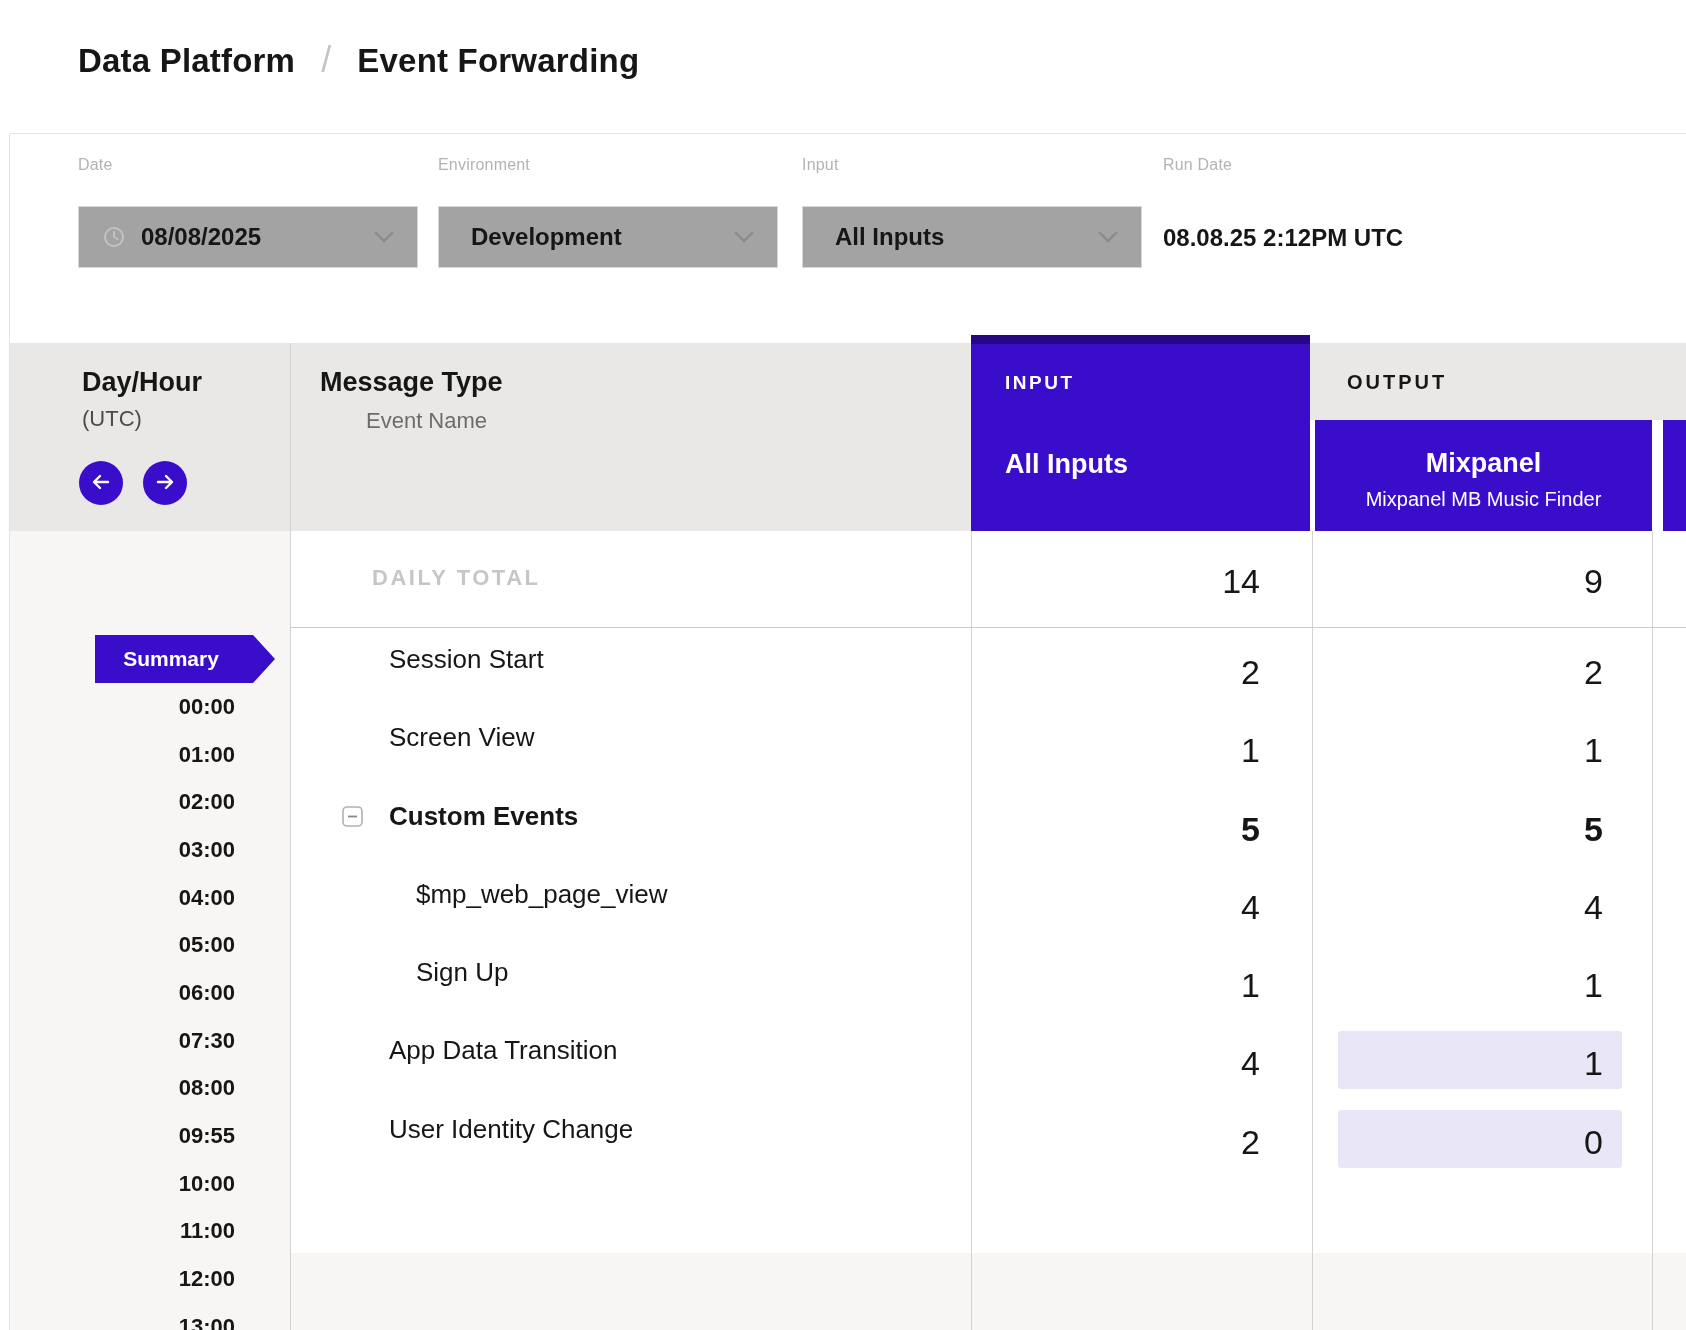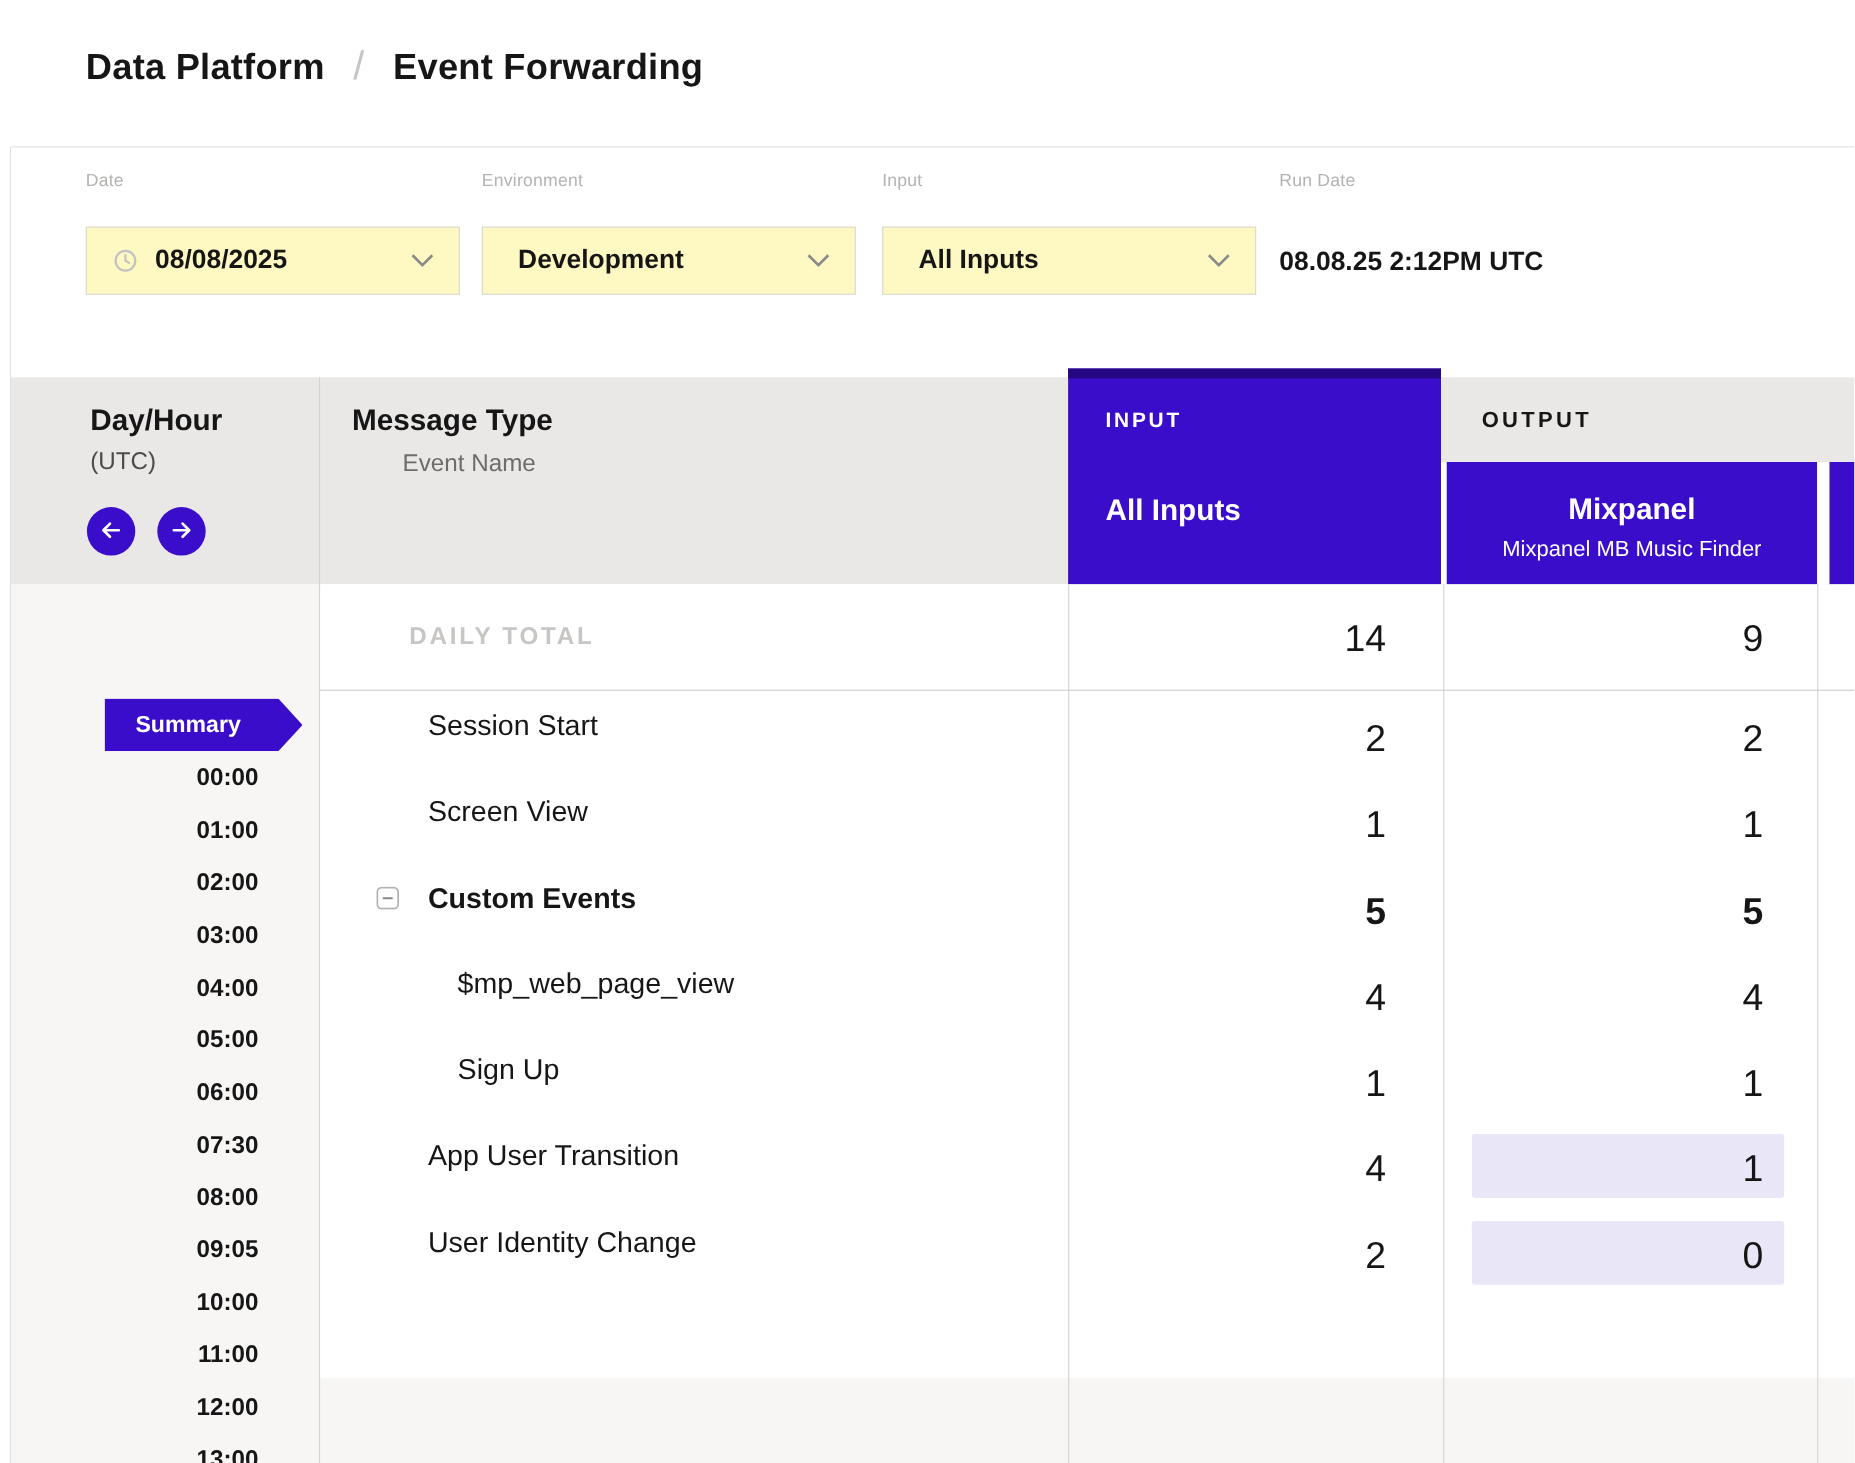--- a/index.html
+++ b/index.html
@@ -21,21 +21,21 @@
   
   #left-rule{left:9px;top:134px;width:1px;height:1196px;background:var(--faint);}
   #header-border{left:10px;top:133px;right:0;height:1px;background:var(--faint);}
 
   
   #breadcrumb{left:78px;top:40px;display:flex;align-items:center;font-size:33px;font-weight:600;letter-spacing:.2px;}
   #breadcrumb .slash{color:#C7C5C3;font-weight:300;margin:0 26px;font-size:36px;transform:translateY(-1px);}
 
   
   .filter-label{top:156px;font-size:16px;color:#B5B3B1;letter-spacing:.2px;}
-  .filter-box{top:206px;height:62px;width:340px;background:#fef9c3;border:1px solid #D9D7D5;
+  .filter-box{top:206px;height:62px;width:340px;background:#a3a3a3;border:1px solid #D9D7D5;
               display:flex;align-items:center;font-size:24px;font-weight:700;}
   .filter-box .chev{margin-left:auto;margin-right:22px;display:flex;}
   #f-date-label{left:78px;} #f-env-label{left:438px;} #f-input-label{left:802px;} #f-run-label{left:1163px;}
   #f-date-box{left:78px;} #f-env-box{left:438px;padding-left:32px;} #f-input-box{left:802px;padding-left:32px;}
   #f-date-box .clock{margin:0 16px 0 24px;display:flex;}
   #run-date-value{left:1163px;top:224px;font-size:24px;font-weight:700;}
 
   
   #band{left:10px;top:343px;right:0;height:188px;background:var(--band);}
   #dayhour-title{left:82px;top:367px;font-size:27px;font-weight:700;}
@@ -215,39 +215,39 @@
       </div>
       <div class="abs row-label bold" style="left: 389px; top: 801px;">Custom Events</div>
       <div class="abs cell bold" style="left: 990px; top: 810px;">5</div>
       <div class="abs cell bold" style="left: 1333px; top: 810px;">5</div>
       <div class="abs row-label" style="left: 416px; top: 879px;">$mp_web_page_view</div>
       <div class="abs cell" style="left: 990px; top: 888px;">4</div>
       <div class="abs cell" style="left: 1333px; top: 888px;">4</div>
       <div class="abs row-label" style="left: 416px; top: 957px;">Sign Up</div>
       <div class="abs cell" style="left: 990px; top: 966px;">1</div>
       <div class="abs cell" style="left: 1333px; top: 966px;">1</div>
-      <div class="abs row-label" style="left: 389px; top: 1035px;">App User Transition</div>
+      <div class="abs row-label" style="left: 389px; top: 1035px;">App Data Transition</div>
       <div class="abs cell" style="left: 990px; top: 1044px;">4</div>
       <div class="abs hi-cell" style="top: 1031px;"></div>
       <div class="abs cell" style="left: 1333px; top: 1044px;">1</div>
       <div class="abs row-label" style="left: 389px; top: 1114px;">User Identity Change</div>
       <div class="abs cell" style="left: 990px; top: 1123px;">2</div>
       <div class="abs hi-cell" style="top: 1110px;"></div>
       <div class="abs cell" style="left: 1333px; top: 1123px;">0</div>
     </div>
   <div id="hours-host">
       <div class="abs hour" style="top: 694px;">00:00</div>
       <div class="abs hour" style="top: 741.66px;">01:00</div>
       <div class="abs hour" style="top: 789.32px;">02:00</div>
       <div class="abs hour" style="top: 836.98px;">03:00</div>
       <div class="abs hour" style="top: 884.64px;">04:00</div>
       <div class="abs hour" style="top: 932.3px;">05:00</div>
       <div class="abs hour" style="top: 979.96px;">06:00</div>
       <div class="abs hour" style="top: 1027.62px;">07:30</div>
       <div class="abs hour" style="top: 1075.28px;">08:00</div>
-      <div class="abs hour" style="top: 1122.94px;">09:05</div>
+      <div class="abs hour" style="top: 1122.94px;">09:55</div>
       <div class="abs hour" style="top: 1170.6px;">10:00</div>
       <div class="abs hour" style="top: 1218.26px;">11:00</div>
       <div class="abs hour" style="top: 1265.92px;">12:00</div>
       <div class="abs hour" style="top: 1313.58px;">13:00</div>
     </div>
 
 </div>
 
 </body></html>

